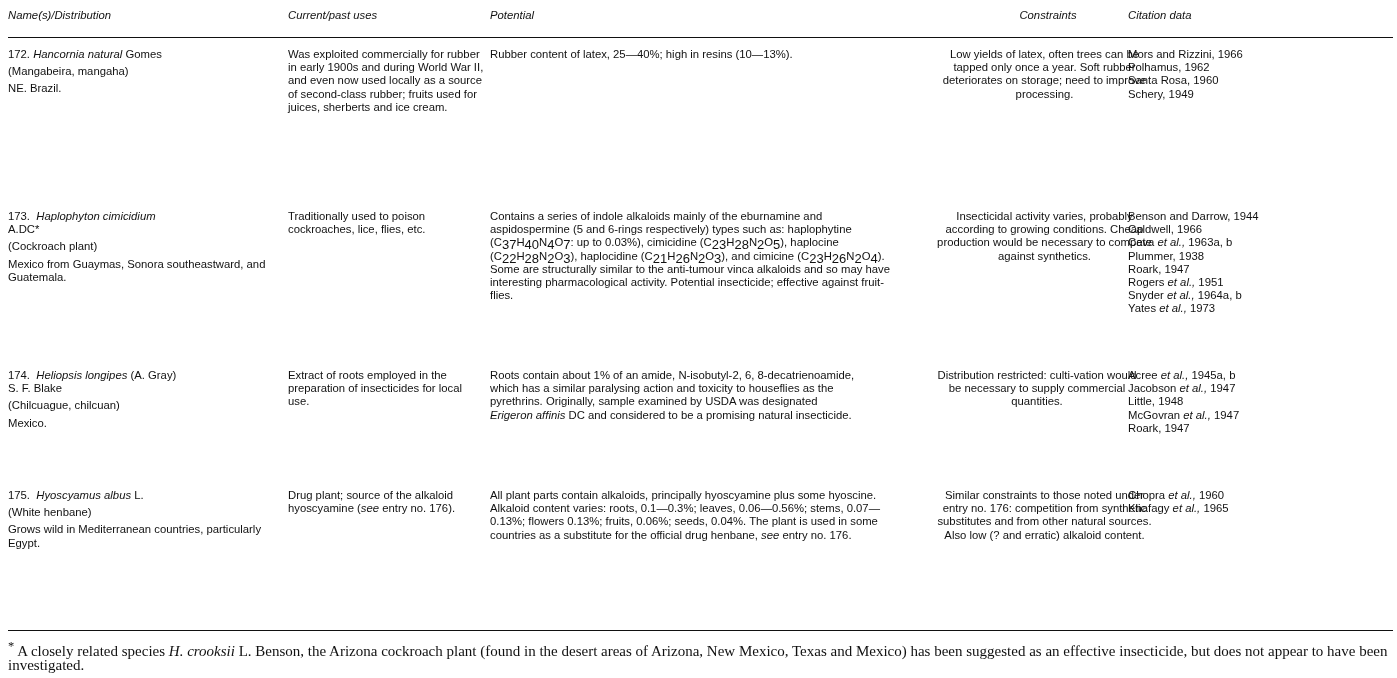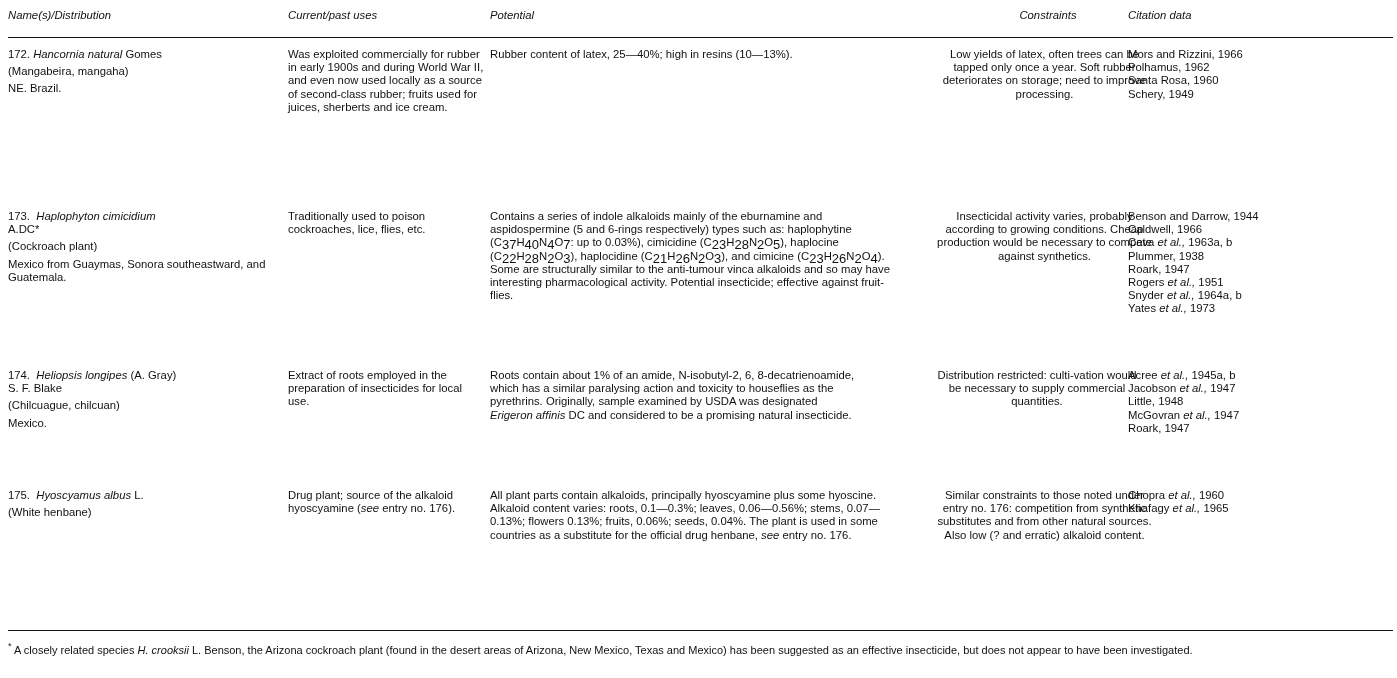--- a/index.html
+++ b/index.html
@@ -15,21 +15,21 @@
   .c4 { left: 937px;  width: 222px; text-align: center; }
   .c5 { left: 1128px; width: 225px; }
   .hdr { top: 9px; font-style: italic; }
   .rule { position: absolute; left: 8px; width: 1385px; height: 1px; background: #111; }
   .rule.top { top: 37px; }
   .rule.foot { top: 630px; }
   .cell p { margin: 0; }
   .gap { margin-top: 4px !important; }
   i { font-style: italic; }
   sub { font-size: 13px; line-height: 0; vertical-align: -3px; }
-  .foot-note { position: absolute; left: 8px; top: 640px; width: 1385px; font-size: 11px; line-height: 13.5px; }
+  .foot-note { position: absolute; left: 8px; top: 640px; width: 1385px; font-size: 15px; line-height: 13.5px; font-family: Liberation Serif, serif; }
 </style>
 </head>
 <body>
 
 <div class="col c1 hdr">Name(s)/Distribution</div>
 <div class="col c2 hdr">Current/past uses</div>
 <div class="col c3 hdr">Potential</div>
 <div class="col c4 hdr">Constraints</div>
 <div class="col c5 hdr">Citation data</div>
 <div class="rule top"></div>
@@ -96,20 +96,21 @@
     <p><span>Little,</span> <span>1948</span></p>
     <p><span>McGovran</span> <i>et al.,</i> <span>1947</span></p>
     <p><span>Roark,</span> <span>1947</span></p>
   </div>
 </div>
 
 <div>
   <div class="col c1 cell" style="top:489px">
     <p><span>175.</span>&nbsp; <i>Hyoscyamus albus</i> <span>L.</span></p>
     <p class="gap">(White henbane)</p>
+    <p class="gap">Grows wild in Mediterranean countries, particularly Egypt.</p>
   </div>
   <div class="col c2 cell" style="top:489px; width:190px">
     <span>Drug plant; source of the alkaloid hyoscyamine (</span><i>see</i> <span>entry no. 176).</span>
   </div>
   <div class="col c3 cell" style="top:489px; width:405px">
     <span>All plant parts contain alkaloids, principally hyoscyamine plus some hyoscine.  Alkaloid content varies: roots, 0.1—0.3%; leaves, 0.06—0.56%; stems, 0.07—0.13%; flowers 0.13%; fruits, 0.06%; seeds, 0.04%.  The plant is used in some countries as a substitute for the official drug henbane,</span> <i>see</i> <span>entry no. 176.</span>
   </div>
   <div class="col c4 cell" style="top:489px; width:215px">Similar constraints to those noted under entry no. 176: competition from synthetic substitutes and from other natural sources.  Also low (? and erratic) alkaloid content.</div>
   <div class="col c5 cell" style="top:489px">
     <p><span>Chopra</span> <i>et al.,</i> <span>1960</span></p>

